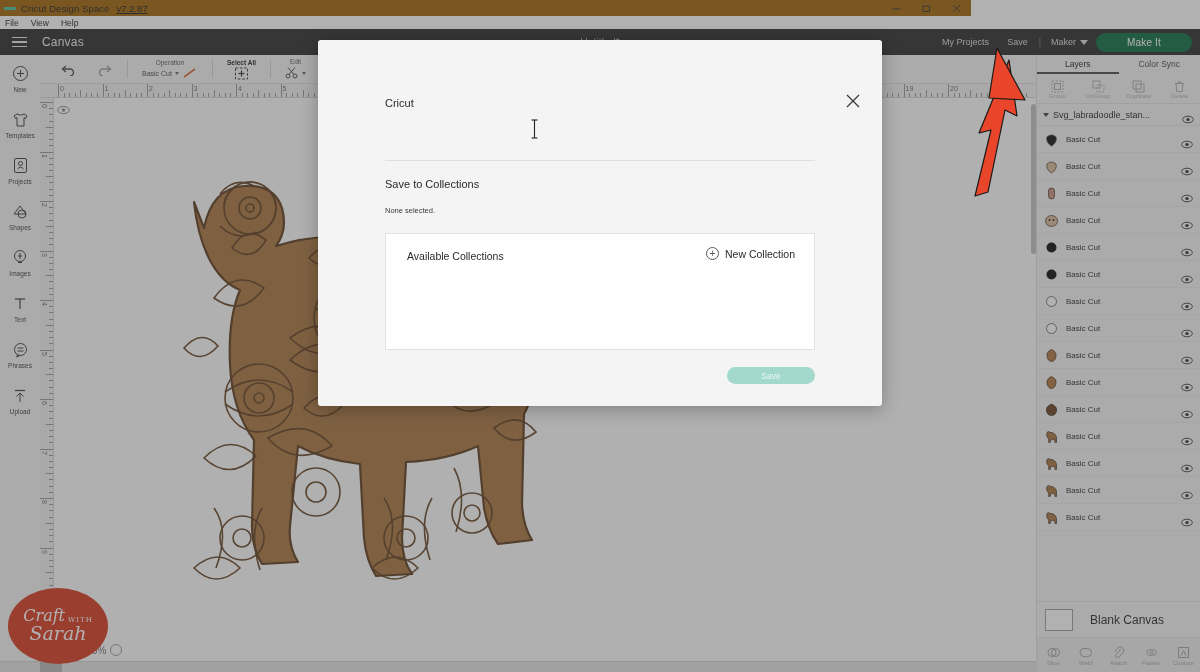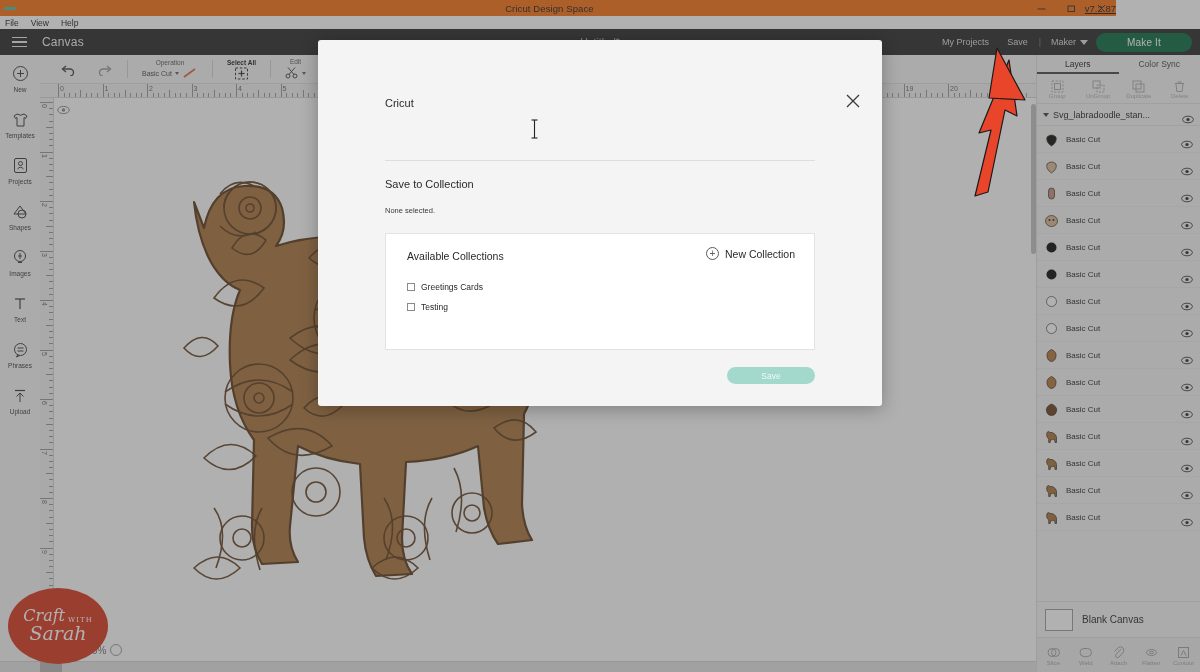--- a/index.html
+++ b/index.html
@@ -6,22 +6,22 @@
   html, body {
     width: 1200px; height: 672px;
     font-family: "Liberation Sans", sans-serif;
     overflow: hidden;
     background: #ffffff;
   }
   #app { position: relative; width: 1200px; height: 672px; }
 
   
   .titlebar {
-    position: absolute; top: 0; left: 0; width: 1116px; height: 16px;
-    background: #f97316; display: flex; align-items: center; justify-content: space-between;
+    position: absolute; top: 0; left: 0; width: 971px; height: 16px;
+    background: #a16207; display: flex; align-items: center;
   }
   .tb-logo {
     width: 12px; height: 3px; background: #4bbfa4; border-radius: 1px;
     margin-left: 4px; margin-right: 5px;
   }
   .tb-title { font-size: 9.5px; color: #1e1e1e; letter-spacing: .1px; }
   .tb-ver { font-size: 9.5px; color: #1e1e1e; margin-left: 7px; text-decoration: underline; }
   .tb-ctrls {
     position: absolute; right: 0; top: 0; height: 16px;
     display: flex; align-items: center;
@@ -149,21 +149,21 @@
   }
   .swatch { width: 15px; height: 15px; flex: none; }
   .layerrow .nm { font-size: 8px; color: #2a2a2a; flex: 1; }
   .eye { width: 12px; height: 9px; color: #4a4a4a; flex: none; }
   .blankcanvas {
     position: absolute; bottom: 35px; left: 0; width: 163px; height: 36px;
     display: flex; align-items: center; padding: 0 8px; gap: 9px;
     border-top: 1px solid #e2e2e2;
   }
   .bc-sw { width: 28px; height: 22px; background: #fff; border: 1px solid #9d9d9d; }
-  .bc-lb { font-size: 10px; color: #2a2a2a; }
+  .bc-lb { font-size: 12px; color: #2a2a2a; margin-left: 8px; }
   .rbottom {
     position: absolute; bottom: 0; left: 0; width: 163px; height: 35px;
     background: #eeeeee; border-top: 1px solid #e0e0e0;
     display: flex; align-items: center;
   }
   .rb-item { flex: 1; display: flex; flex-direction: column; align-items: center;
     justify-content: center; gap: 2px; opacity: .4; }
   .rb-item .g { width: 13px; height: 13px; color: #333; }
   .rb-item .t { font-size: 6px; color: #333; }
 
@@ -1176,40 +1176,30 @@
     <span class="m-caret-icon">
       <svg width="9" height="26" viewBox="0 0 9 26">
           <line x1="4.5" y1="4" x2="4.5" y2="22" stroke="#222" stroke-width="1.1"></line>
           <line x1="1.5" y1="4" x2="7.5" y2="4" stroke="#222" stroke-width="1.1"></line>
           <line x1="1.5" y1="22" x2="7.5" y2="22" stroke="#222" stroke-width="1.1"></line>
         </svg>
     </span>
 
     <div class="m-hr"></div>
 
-    <span class="m-sub">Save to Collection</span>
+    <span class="m-sub">Save to Collections</span>
     <span class="m-none">None selected.</span>
 
     <div class="m-box">
       <span class="m-box-title">Available Collections</span>
       <div class="m-new">
         <span class="plus">+</span>
         <span class="txt">New Collection</span>
       </div>
       <div class="m-cols" id="collgrid">
-          <div class="col3">
-            <label class="m-chk">
-              <span class="box"></span>
-              <span class="tx">Greetings Cards</span>
-            </label>
-            <label class="m-chk">
-              <span class="box"></span>
-              <span class="tx">Testing</span>
-            </label>
-          </div>
         </div>
     </div>
 
     <button class="m-save">Save</button>
   </div>
 
   <svg class="arrow" viewBox="0 0 80 160">
     <polygon points="20,158 36,92 24,95 54,22 62,78 50,72 33,154" fill="#e8452a" stroke="#1a1a1a" stroke-width="1.2" stroke-linejoin="round"></polygon>
     <polygon points="42,10 70,62 34,60" fill="#e8452a" stroke="#1a1a1a" stroke-width="1.2" stroke-linejoin="round"></polygon>
   </svg>

